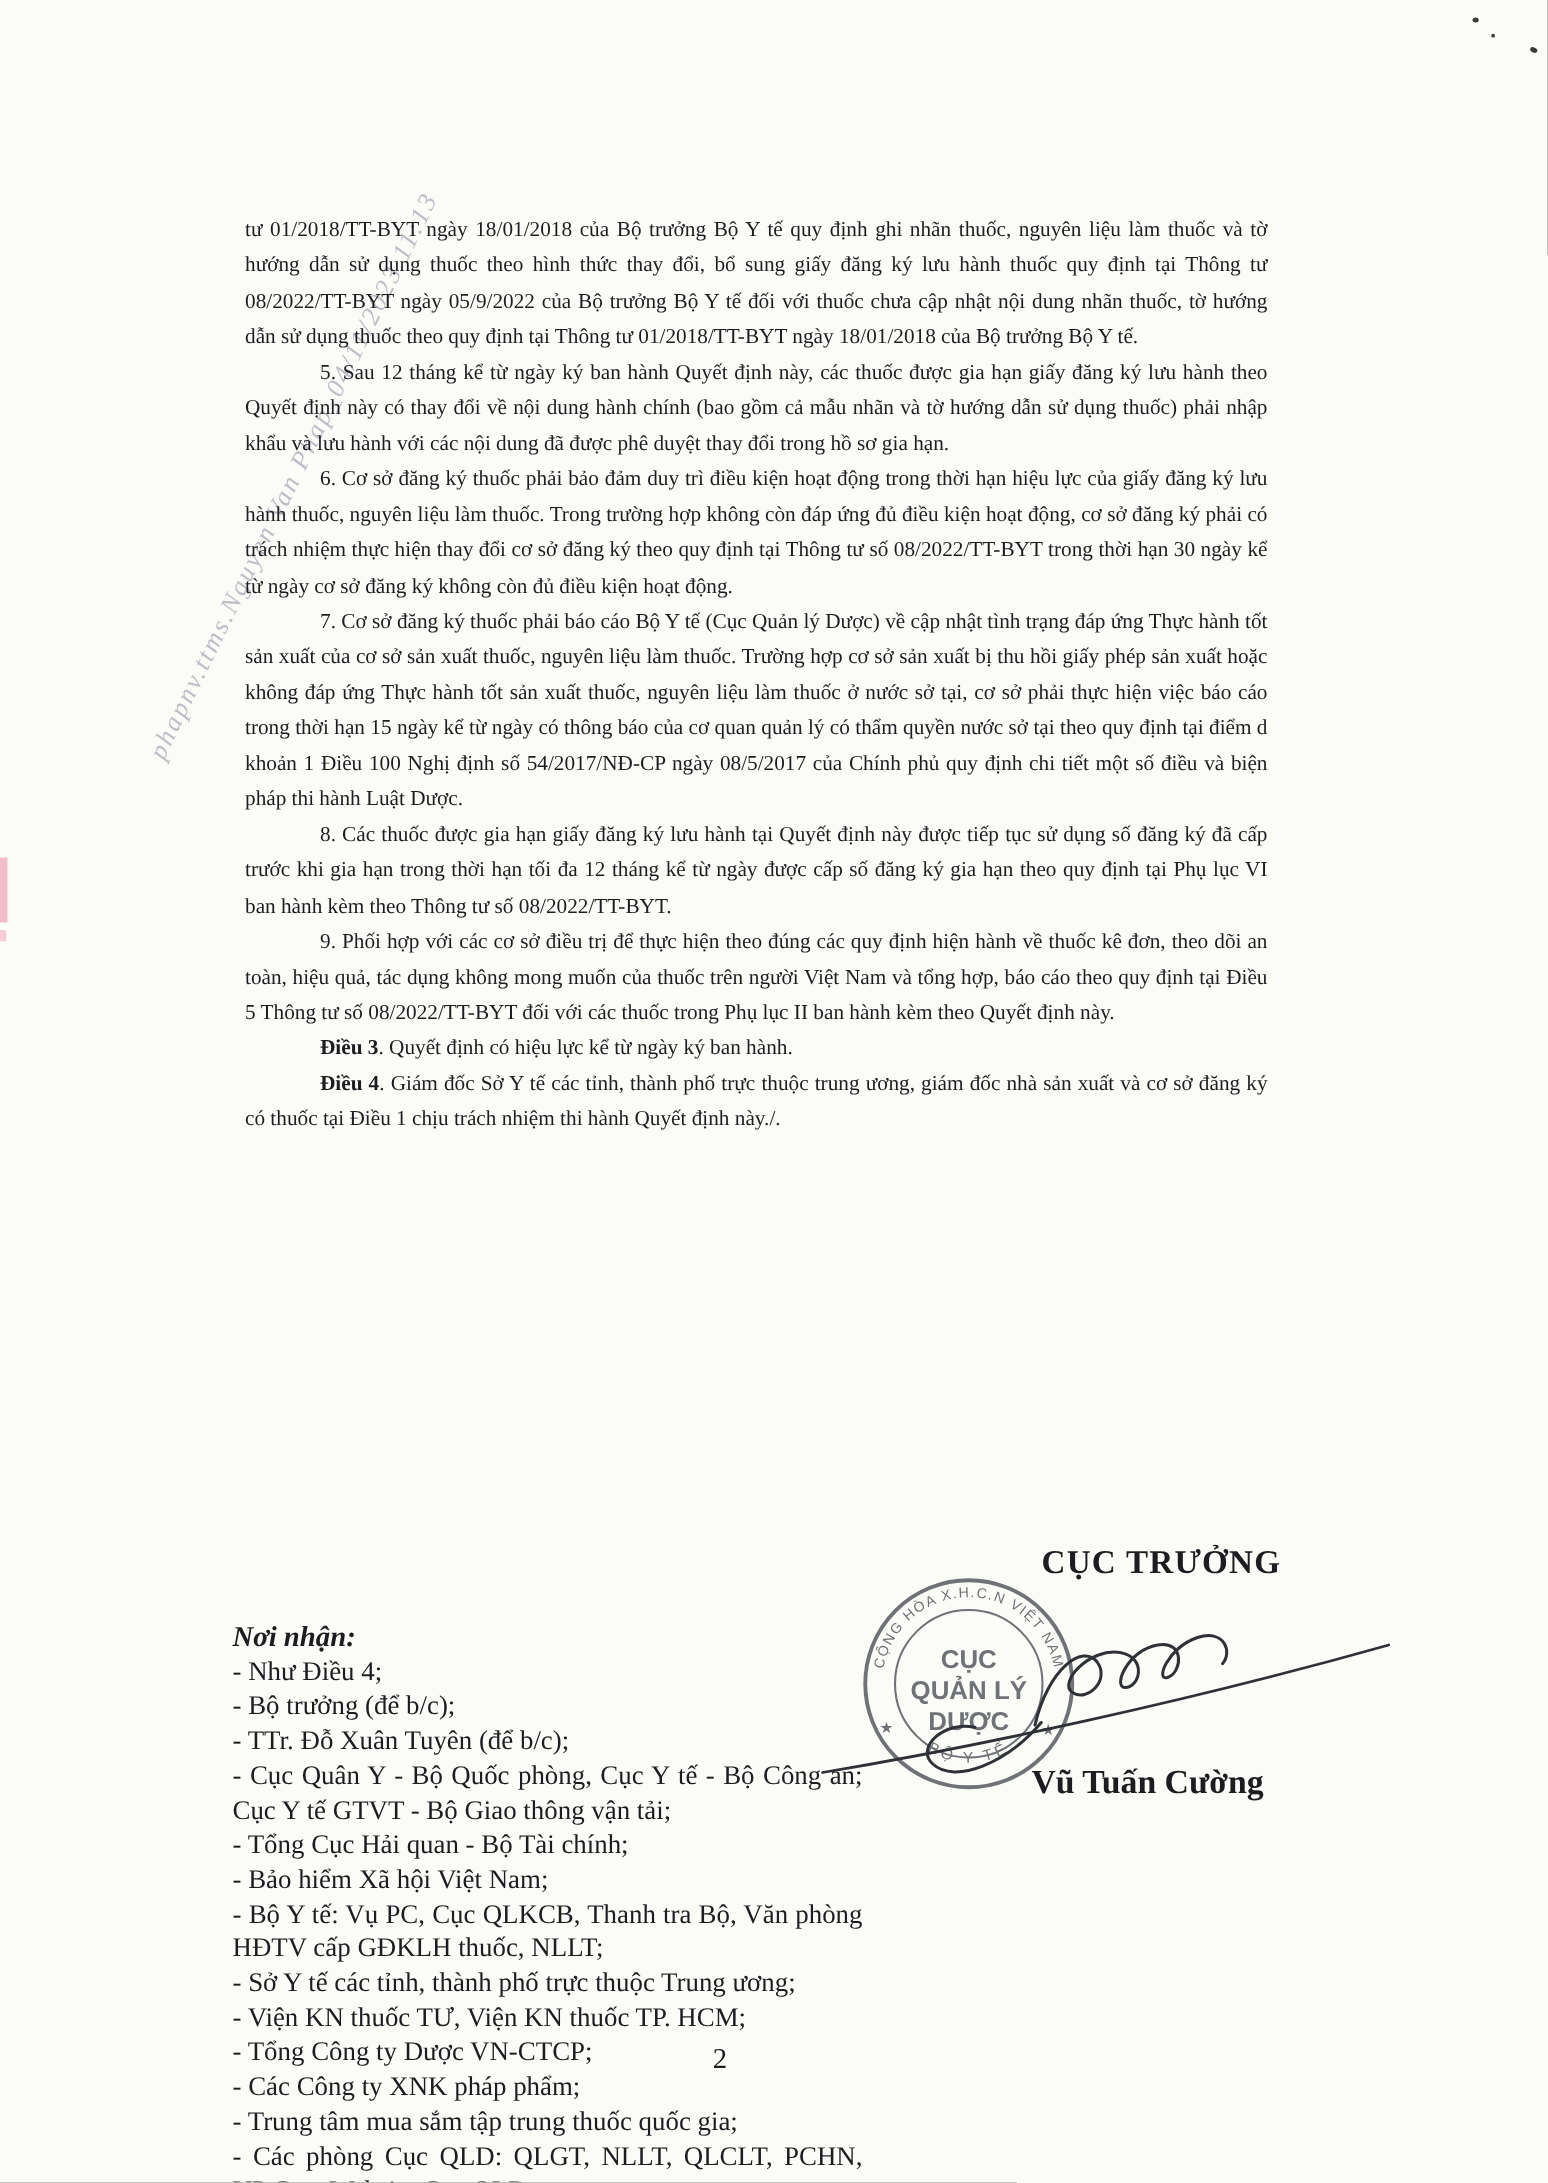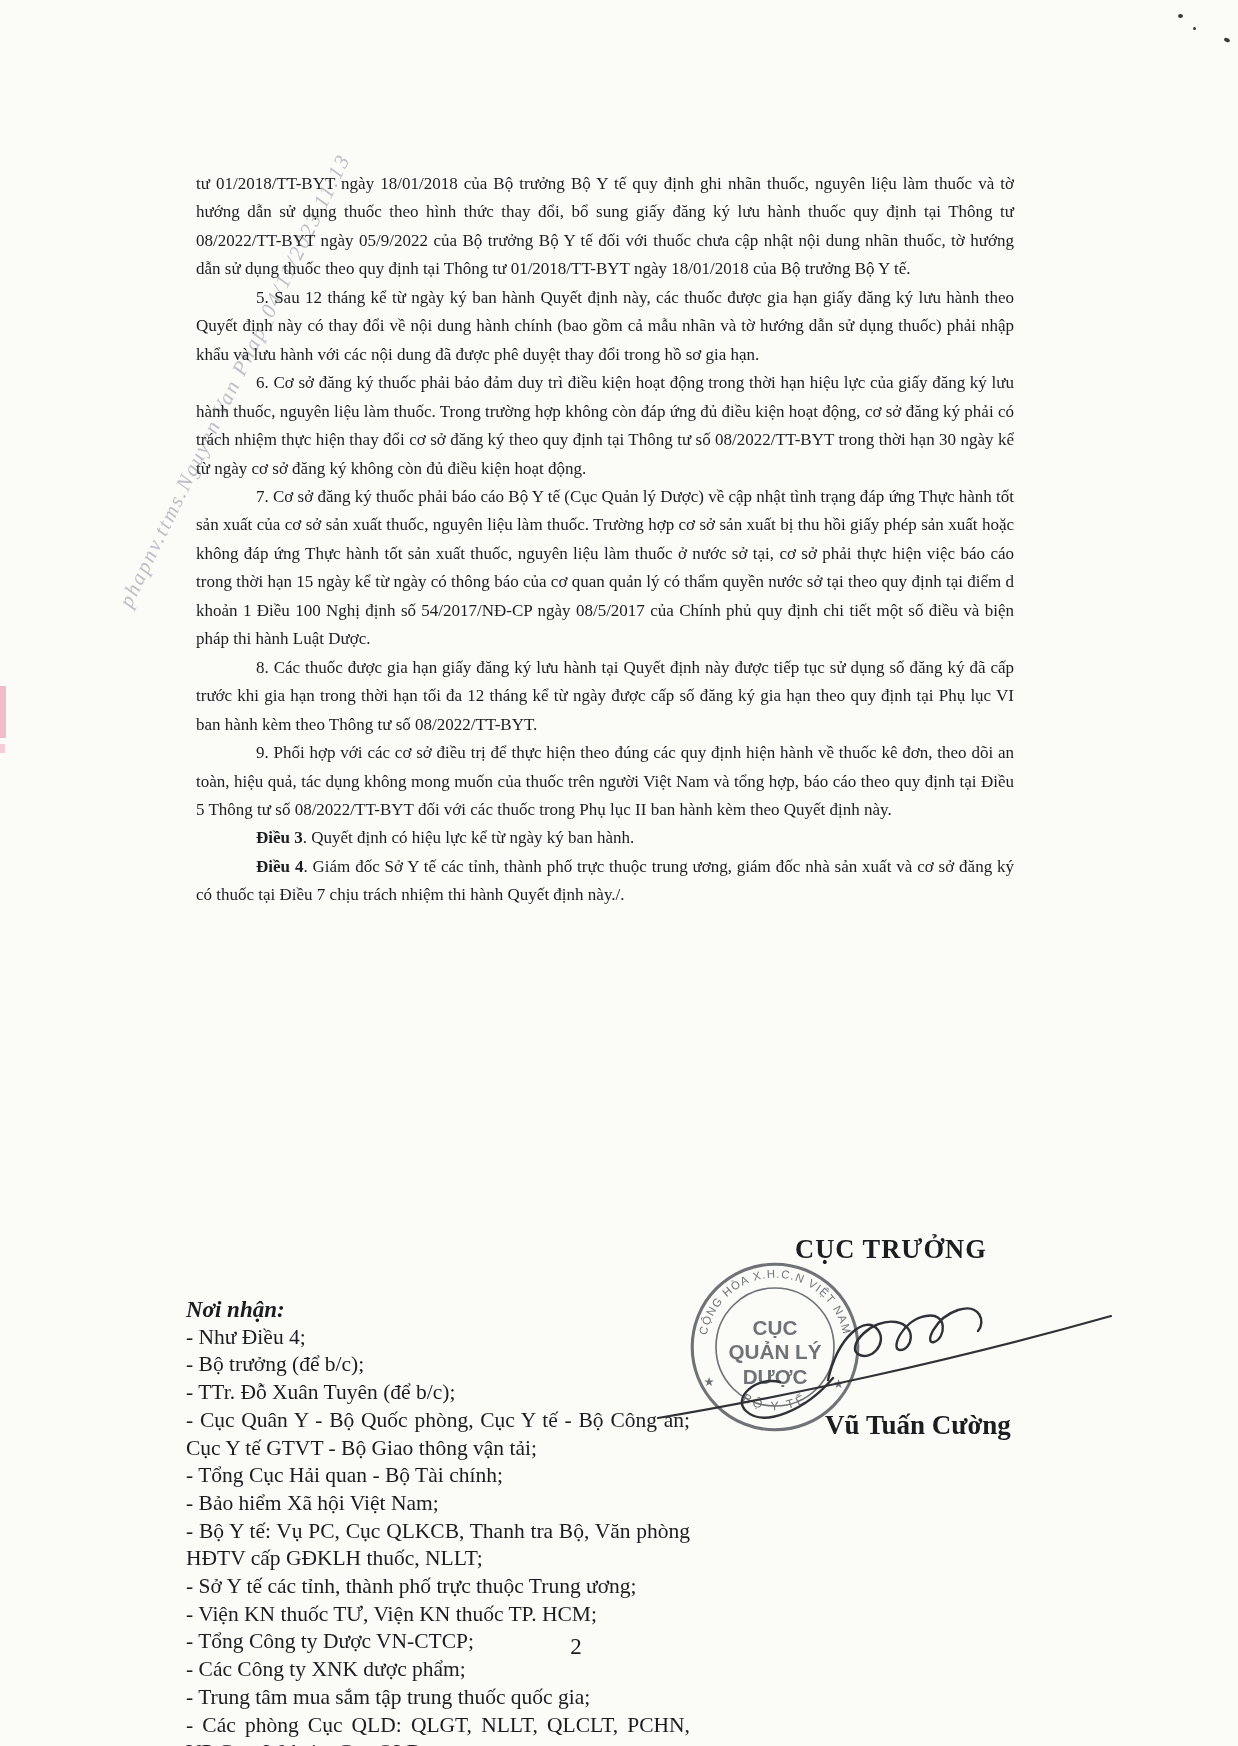--- a/index.html
+++ b/index.html
@@ -26,21 +26,21 @@
   }
   
   .recipients{
     position:absolute;left:186px;top:1296px;width:504px;
     font-size:21.5px;line-height:27.7px;text-align:justify;
   }
   .recipients-header{font-weight:bold;font-style:italic;font-size:23px;}
   .recipient{margin:0;}
   
   .signer-title{
-    position:absolute;left:795px;top:1234px;width:230px;text-align:left;
+    position:absolute;left:795px;top:1234px;width:230px;text-align:right;
     font-weight:bold;font-size:26.5px;letter-spacing:1px;
   }
   .signer-name{
     position:absolute;left:788px;top:1410px;width:260px;text-align:center;
     font-weight:bold;font-size:27px;
   }
   .stamp{
     position:absolute;left:686px;top:1258px;width:178px;height:178px;
     color:#575b60;opacity:.85;
   }
@@ -68,36 +68,36 @@
   <div class="watermark">phapnv.ttms.Nguyen Van Phap_04/11/2023 11:13</div>
 
   <div class="body-text">
     <p class="para">tư 01/2018/TT-BYT ngày 18/01/2018 của Bộ trưởng Bộ Y tế quy định ghi nhãn thuốc, nguyên liệu làm thuốc và tờ hướng dẫn sử dụng thuốc theo hình thức thay đổi, bổ sung giấy đăng ký lưu hành thuốc quy định tại Thông tư 08/2022/TT-BYT ngày 05/9/2022 của Bộ trưởng Bộ Y tế đối với thuốc chưa cập nhật nội dung nhãn thuốc, tờ hướng dẫn sử dụng thuốc theo quy định tại Thông tư 01/2018/TT-BYT ngày 18/01/2018 của Bộ trưởng Bộ Y tế.</p>
     <p class="para indent">5. Sau 12 tháng kể từ ngày ký ban hành Quyết định này, các thuốc được gia hạn giấy đăng ký lưu hành theo Quyết định này có thay đổi về nội dung hành chính (bao gồm cả mẫu nhãn và tờ hướng dẫn sử dụng thuốc) phải nhập khẩu và lưu hành với các nội dung đã được phê duyệt thay đổi trong hồ sơ gia hạn.</p>
     <p class="para indent">6. Cơ sở đăng ký thuốc phải bảo đảm duy trì điều kiện hoạt động trong thời hạn hiệu lực của giấy đăng ký lưu hành thuốc, nguyên liệu làm thuốc. Trong trường hợp không còn đáp ứng đủ điều kiện hoạt động, cơ sở đăng ký phải có trách nhiệm thực hiện thay đổi cơ sở đăng ký theo quy định tại Thông tư số 08/2022/TT-BYT trong thời hạn 30 ngày kể từ ngày cơ sở đăng ký không còn đủ điều kiện hoạt động.</p>
     <p class="para indent">7. Cơ sở đăng ký thuốc phải báo cáo Bộ Y tế (Cục Quản lý Dược) về cập nhật tình trạng đáp ứng Thực hành tốt sản xuất của cơ sở sản xuất thuốc, nguyên liệu làm thuốc. Trường hợp cơ sở sản xuất bị thu hồi giấy phép sản xuất hoặc không đáp ứng Thực hành tốt sản xuất thuốc, nguyên liệu làm thuốc ở nước sở tại, cơ sở phải thực hiện việc báo cáo trong thời hạn 15 ngày kể từ ngày có thông báo của cơ quan quản lý có thẩm quyền nước sở tại theo quy định tại điểm d khoản 1 Điều 100 Nghị định số 54/2017/NĐ-CP ngày 08/5/2017 của Chính phủ quy định chi tiết một số điều và biện pháp thi hành Luật Dược.</p>
     <p class="para indent">8. Các thuốc được gia hạn giấy đăng ký lưu hành tại Quyết định này được tiếp tục sử dụng số đăng ký đã cấp trước khi gia hạn trong thời hạn tối đa 12 tháng kể từ ngày được cấp số đăng ký gia hạn theo quy định tại Phụ lục VI ban hành kèm theo Thông tư số 08/2022/TT-BYT.</p>
     <p class="para indent">9. Phối hợp với các cơ sở điều trị để thực hiện theo đúng các quy định hiện hành về thuốc kê đơn, theo dõi an toàn, hiệu quả, tác dụng không mong muốn của thuốc trên người Việt Nam và tổng hợp, báo cáo theo quy định tại Điều 5 Thông tư số 08/2022/TT-BYT đối với các thuốc trong Phụ lục II ban hành kèm theo Quyết định này.</p>
     <p class="para indent"><span class="article-label">Điều 3</span><span>. Quyết định có hiệu lực kể từ ngày ký ban hành.</span></p>
-    <p class="para indent"><span class="article-label">Điều 4</span><span>. Giám đốc Sở Y tế các tỉnh, thành phố trực thuộc trung ương, giám đốc nhà sản xuất và cơ sở đăng ký có thuốc tại Điều 7 chịu trách nhiệm thi hành Quyết định này./.</span></p>
+    <p class="para indent"><span class="article-label">Điều 4</span><span>. Giám đốc Sở Y tế các tỉnh, thành phố trực thuộc trung ương, giám đốc nhà sản xuất và cơ sở đăng ký có thuốc tại Điều 1 chịu trách nhiệm thi hành Quyết định này./.</span></p>
   </div>
 
   <div class="recipients">
     <div class="recipients-header">Nơi nhận:</div>
     <div class="recipient">- Như Điều 4;</div>
     <div class="recipient">- Bộ trưởng (để b/c);</div>
     <div class="recipient">- TTr. Đỗ Xuân Tuyên (để b/c);</div>
     <div class="recipient">- Cục Quân Y - Bộ Quốc phòng, Cục Y tế - Bộ Công an; Cục Y tế GTVT - Bộ Giao thông vận tải;</div>
     <div class="recipient">- Tổng Cục Hải quan - Bộ Tài chính;</div>
     <div class="recipient">- Bảo hiểm Xã hội Việt Nam;</div>
     <div class="recipient">- Bộ Y tế: Vụ PC, Cục QLKCB, Thanh tra Bộ, Văn phòng HĐTV cấp GĐKLH thuốc, NLLT;</div>
     <div class="recipient">- Sở Y tế các tỉnh, thành phố trực thuộc Trung ương;</div>
     <div class="recipient">- Viện KN thuốc TƯ, Viện KN thuốc TP. HCM;</div>
     <div class="recipient">- Tổng Công ty Dược VN-CTCP;</div>
-    <div class="recipient">- Các Công ty XNK dược phẩm;</div>
+    <div class="recipient">- Các Công ty XNK pháp phẩm;</div>
     <div class="recipient">- Trung tâm mua sắm tập trung thuốc quốc gia;</div>
     <div class="recipient">- Các phòng Cục QLD: QLGT, NLLT, QLCLT, PCHN, VP Cục; Website Cục QLD.</div>
 
   </div>
 
   <div class="signer-title">CỤC TRƯỞNG</div>
 
   <svg class="stamp" viewBox="0 0 172 172" aria-hidden="true">
     <circle cx="86" cy="86" r="80" fill="none" stroke="currentColor" stroke-width="3"></circle>
     <circle cx="86" cy="86" r="57" fill="none" stroke="currentColor" stroke-width="1.6"></circle>

